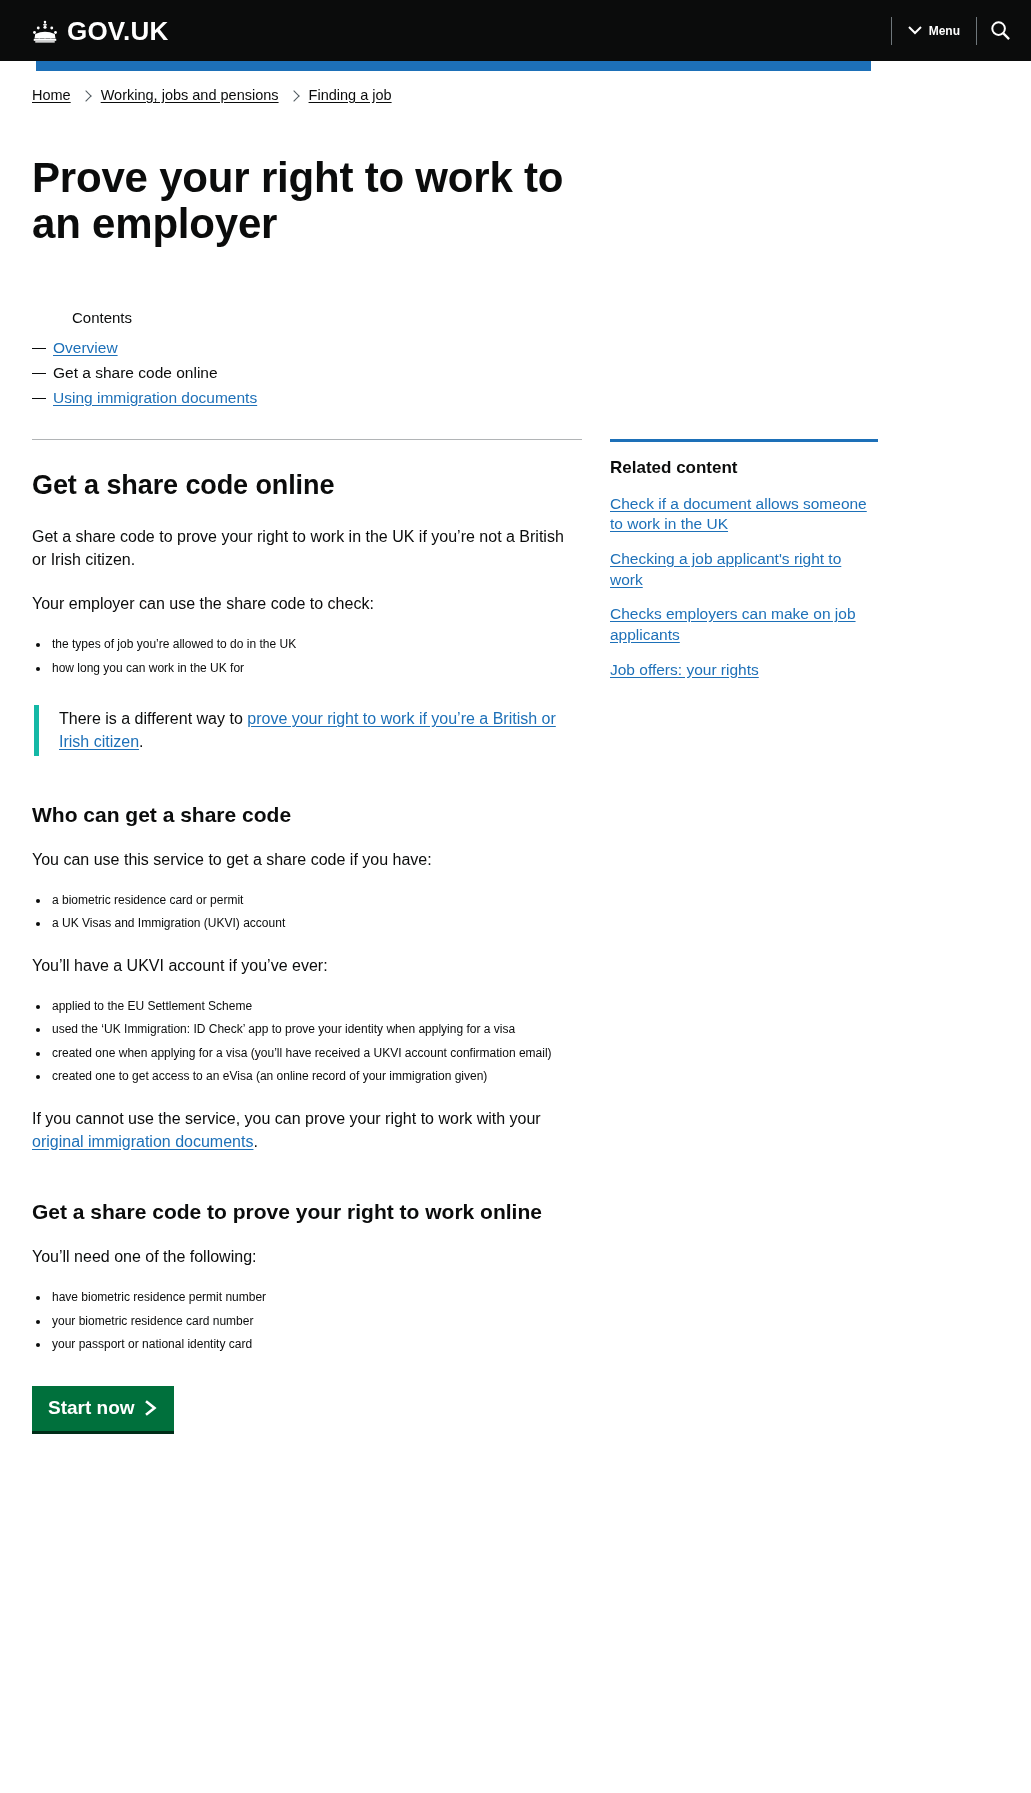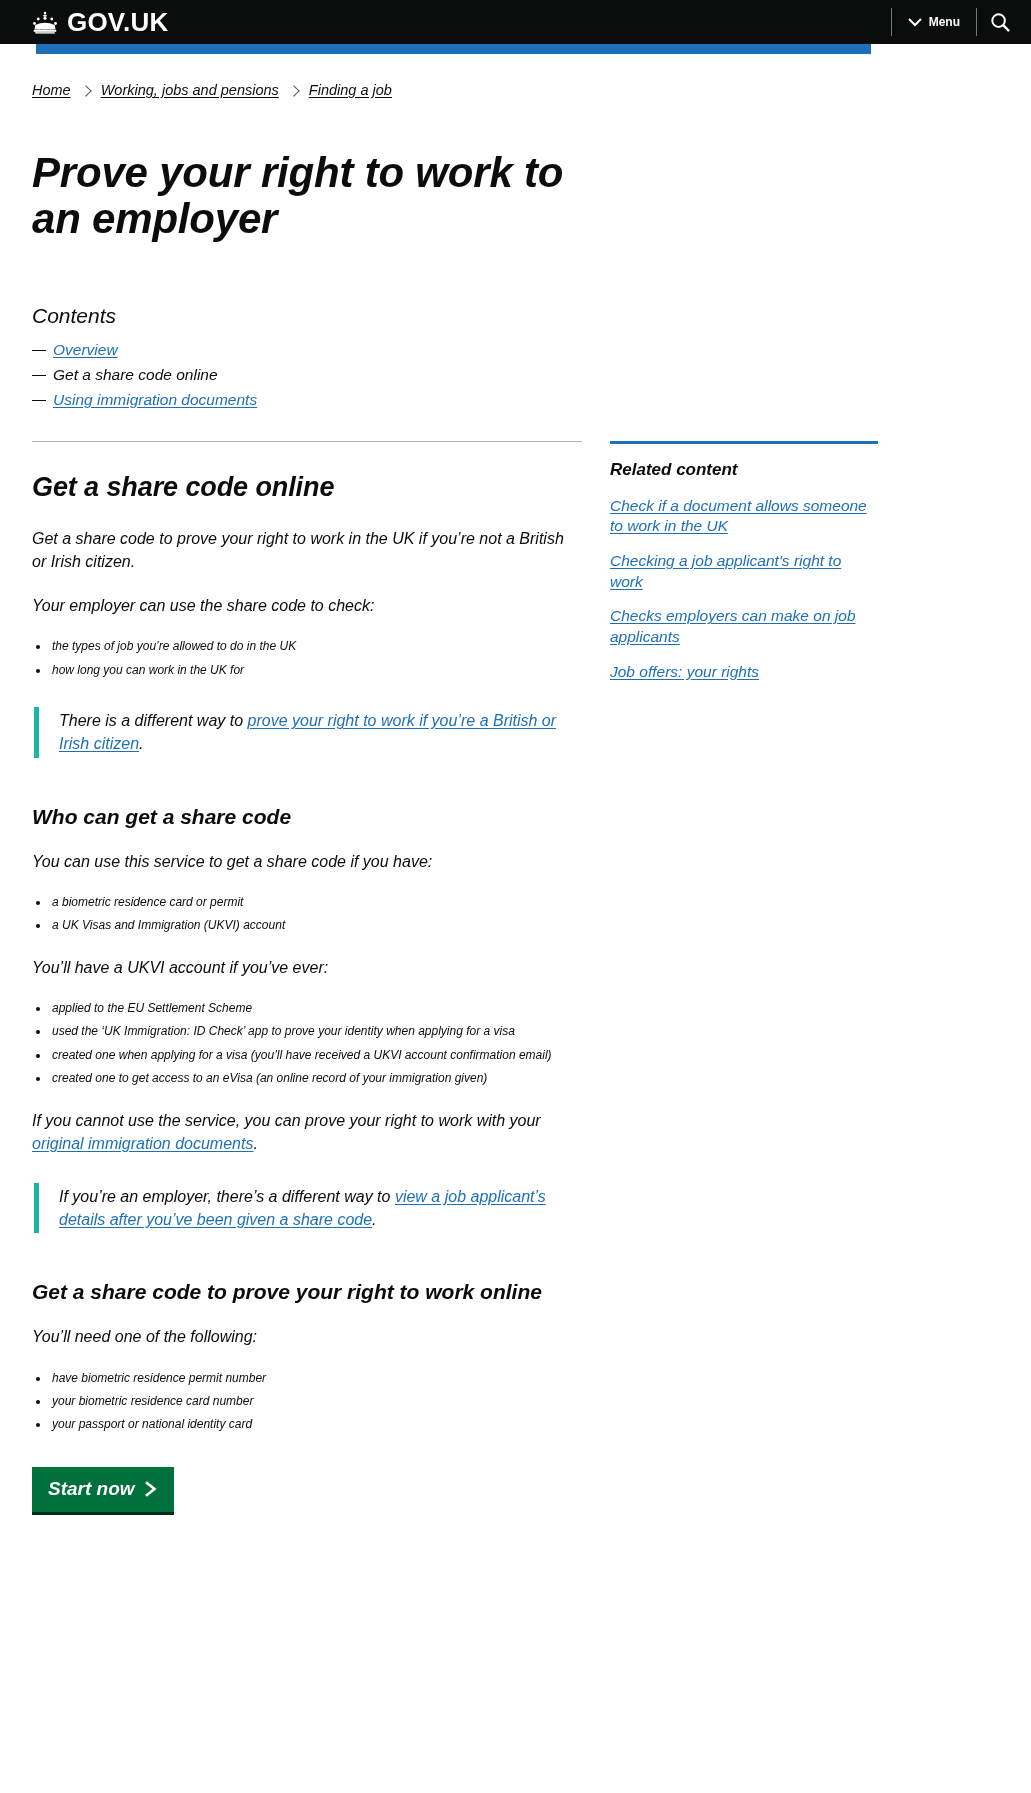--- a/index.html
+++ b/index.html
@@ -11,21 +11,21 @@
   body {
     width: 1031px;
     font-family: "Liberation Sans", sans-serif;
     color: #0b0c0c;
     -webkit-font-smoothing: antialiased;
   }
 
   
   .gov-header {
     background: #0b0c0c;
-    height: 44px;
+    height: 61px;
     position: relative;
     display: flex;
     align-items: center;
   }
   .brand {
     display: flex;
     align-items: center;
     gap: 7px;
     margin-left: 30px;
     text-decoration: none;
@@ -79,22 +79,21 @@
   }
   .blue-bar {
     height: 10px;
     background: #1d70b8;
     margin-left: 36px;
     margin-right: 160px;
   }
 
   
   .page {
-    padding: 12px 32px;
-    font-style: italic;
+    padding: 0 32px;
   }
   .breadcrumb {
     padding: 16px 0 10px 0;
     font-size: 14.5px;
     display: flex;
     align-items: center;
     flex-wrap: wrap;
     gap: 2px;
   }
   .breadcrumb a {
@@ -122,22 +121,23 @@
     letter-spacing: -0.2px;
     margin: 42px 0 16px 0;
     max-width: 580px;
   }
 
   .contents-block {
     margin-top: 62px;
     max-width: 560px;
   }
   .contents-label {
-    font-size: 21px;
+    font-size: 15px;
     margin-bottom: 9px;
+    margin-left: 40px;
   }
   .contents-list {
     list-style: none;
     margin: 0;
     padding: 0;
   }
   .contents-list li {
     font-size: 15.5px;
     line-height: 1.62;
     display: flex;
@@ -371,25 +371,20 @@
         <li>applied to the EU Settlement Scheme</li>
         <li>used the ‘UK Immigration: ID Check’ app to prove your identity when applying for a visa</li>
         <li>created one when applying for a visa (you’ll have received a UKVI account confirmation email)</li>
         <li>created one to get access to an eVisa (an online record of your immigration given)</li>
       </ul>
 
       <p class="body-text">
         <span>If you cannot use the service, you can prove your right to work with your </span><a href="#" class="link">original immigration documents</a><span>.</span>
       </p>
 
-      <div class="inset">
-        <p>
-          <span>If you’re an employer, there’s a different way to </span><a href="#" class="link">view a job applicant’s details after you’ve been given a share code</a><span>.</span>
-        </p>
-      </div>
 
       <h3 class="sub-h">Get a share code to prove your right to work online</h3>
 
       <p class="body-text">You’ll need one of the following:</p>
 
       <ul class="bullets">
         <li>have biometric residence permit number</li>
         <li>your biometric residence card number</li>
         <li>your passport or national identity card</li>
       </ul>

